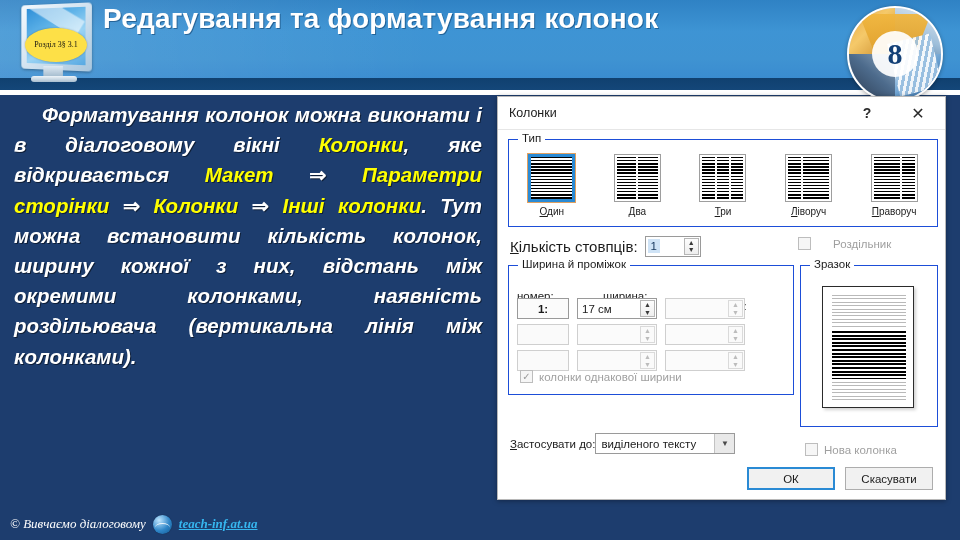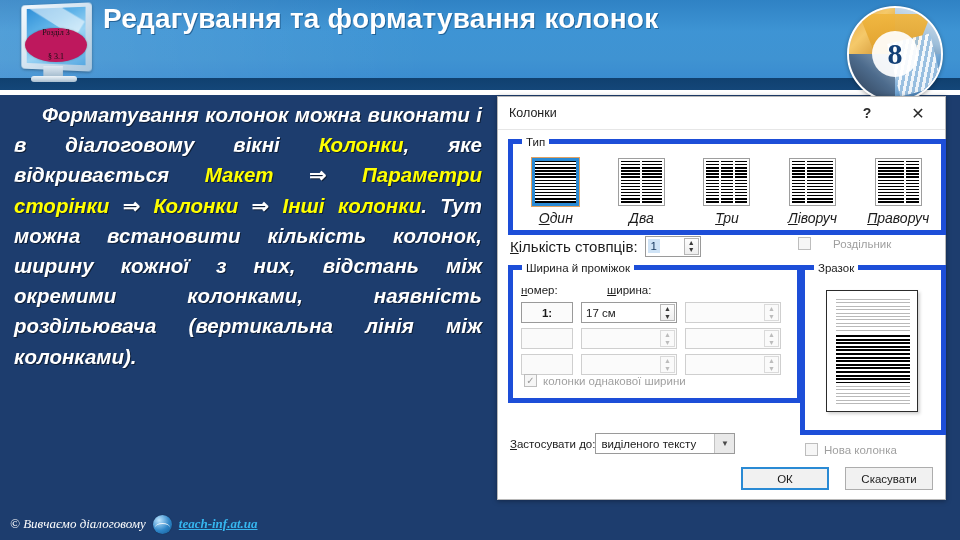--- a/index.html
+++ b/index.html
@@ -57,22 +57,22 @@
     position:absolute;left:32px;top:62px;width:20px;height:12px;
     background:linear-gradient(to bottom,#dfeaf3,#9db6c9);
     transform:perspective(160px) rotateY(-12deg);
   }
   #logo .base{
     position:absolute;left:20px;top:72px;width:46px;height:6px;border-radius:3px;
     background:linear-gradient(to bottom,#eef4f9,#a9bfd0);
   }
   #logo .bubble{
     position:absolute;left:14px;top:24px;width:62px;height:34px;
-    background:#be185d;border-radius:50%;
-    display:flex;flex-direction:column;align-items:center;justify-content:space-between;
+    background:#fde047;border-radius:50%;
+    display:flex;align-items:center;justify-content:center;
     color:#111;font-size:8px;line-height:10px;
     font-family:"Liberation Serif", serif;
     box-shadow:0 0 2px rgba(0,0,0,.3);
   }
   
   #badge{
     position:absolute;right:17px;top:6px;width:92px;height:92px;border-radius:50%;
     overflow:hidden;border:2px solid #ffffff;
     box-shadow:0 1px 4px rgba(0,0,0,.35);
     background:#cdd8e4;
@@ -151,40 +151,40 @@
     position:absolute;right:66px;top:5px;width:24px;height:22px;
     display:flex;align-items:center;justify-content:center;
     font-size:14px;font-weight:bold;color:#2b2b2b;cursor:default;
   }
   #dlg-title .close{
     position:absolute;right:14px;top:4px;width:26px;height:24px;
     display:flex;align-items:center;justify-content:center;
     font-size:16px;color:#2b2b2b;cursor:default;
   }
   .group{
-    position:absolute;border:5px solid #1d4ed8;
+    position:absolute;border:1px solid #1d4ed8;
   }
   .group>.legend{
     position:absolute;top:-8px;left:9px;background:#ffffff;
     padding:0 4px;font-size:11.5px;color:#1b1b1b;
   }
   
   #g-type{left:10px;top:42px;width:428px;height:86px;}
   #presets{
     position:absolute;left:0;top:14px;width:428px;height:72px;
     display:flex;justify-content:space-around;align-items:flex-start;
   }
   .preset{width:74px;display:flex;flex-direction:column;align-items:center;cursor:default;}
   .preset .box{
     width:47px;height:48px;border:1px solid #9e9e9e;background:#ffffff;
     display:flex;align-items:center;justify-content:center;box-sizing:border-box;
     padding:2px;
   }
   .preset.sel .box{border:3px solid #2a8ad4;padding:0px;outline:1px solid #e0a060;}
-  .preset .lbl{margin-top:4px;font-size:14px;font-style:italic;}
+  .preset .lbl{margin-top:4px;font-size:10px;}
   .preset .lbl u{text-decoration:underline;}
   .cols{display:flex;gap:2px;width:100%;height:100%;align-items:stretch;justify-content:center;}
   .colbar{
     background:repeating-linear-gradient(to bottom,#000 0 1.4px,#fff 1.4px 3.1px);
   }
   
   #cc-row{position:absolute;left:12px;top:138px;width:300px;height:22px;display:flex;align-items:center;}
   #cc-label{font-size:15px;}
   #cc-label u{text-decoration:underline;}
   .spin{
@@ -206,32 +206,32 @@
   
   #sep-row{position:absolute;left:300px;top:140px;display:flex;align-items:center;gap:22px;}
   .cbx{
     width:13px;height:13px;border:1px solid #bdbdbd;background:#f6f6f6;box-sizing:border-box;
     display:flex;align-items:center;justify-content:center;font-size:10px;color:#9a9a9a;
   }
   .cbx.on{color:#9a9a9a;}
   .dim{color:#a0a0a0;}
   
   #g-ws{left:10px;top:168px;width:284px;height:128px;}
-  #ws-head{position:absolute;left:8px;top:14px;width:270px;display:flex;font-size:11.5px;}
+  #ws-head{position:absolute;left:8px;top:14px;width:270px;display:flex;font-size:11.5px;align-items:center;}
   #ws-head .h1{width:52px;}
   #ws-head .h2{width:92px;padding-left:34px;}
   #ws-head .h3{width:92px;margin-top:20px;}
   #ws-head u{text-decoration:underline;}
   .ws-row{position:absolute;left:8px;display:flex;align-items:center;gap:8px;}
   .numcell{
     width:52px;height:21px;border:1px solid #9a9a9a;background:#fbfbfb;box-sizing:border-box;
     display:flex;align-items:center;justify-content:center;font-size:11.5px;font-weight:bold;
   }
   .numcell.dis{border-color:#cfcfcf;background:#fafafa;}
-  .spin.w{width:96px;}
+  .spin.w{width:80px;}
   .spin.dis{border-color:#cfcfcf;background:#fbfbfb;}
   .spin.dis .btns{border-color:#dadada;background:#fafafa;}
   .spin.dis .btns i{color:#bcbcbc;}
   #eqw{position:absolute;left:11px;top:104px;display:flex;align-items:center;gap:6px;}
   
   #g-sample{left:302px;top:168px;width:136px;height:160px;}
   #sample-page{
     position:absolute;left:21px;top:20px;width:92px;height:122px;
     background:#ffffff;border:1px solid #2b2b2b;box-sizing:border-box;
     box-shadow:2px 2px 3px rgba(0,0,0,.18);
@@ -251,21 +251,21 @@
     box-sizing:border-box;display:flex;align-items:center;
   }
   #apply-sel .v{padding-left:5px;font-size:11.5px;}
   #apply-sel .arrow{
     position:absolute;right:0px;top:0px;width:19px;height:19px;
     background:#e9e9e9;border-left:1px solid #c2c2c2;
     display:flex;align-items:center;justify-content:center;font-size:8px;color:#4a4a4a;
   }
   #newcol-row{position:absolute;left:307px;top:338px;display:flex;align-items:center;gap:6px;margin-top:8px;}
   
-  #btns{position:absolute;right:12px;top:370px;display:flex;gap:16px;}
+  #btns{position:absolute;right:12px;top:370px;display:flex;gap:10px;}
   .btn{
     width:88px;height:23px;border:1px solid #adadad;background:#f1f1f1;
     display:flex;align-items:center;justify-content:center;font-size:11.5px;
     box-sizing:border-box;cursor:default;
   }
   .btn.primary{border:2px solid #2a8ad4;}
 </style>
 </head>
 <body>
 

